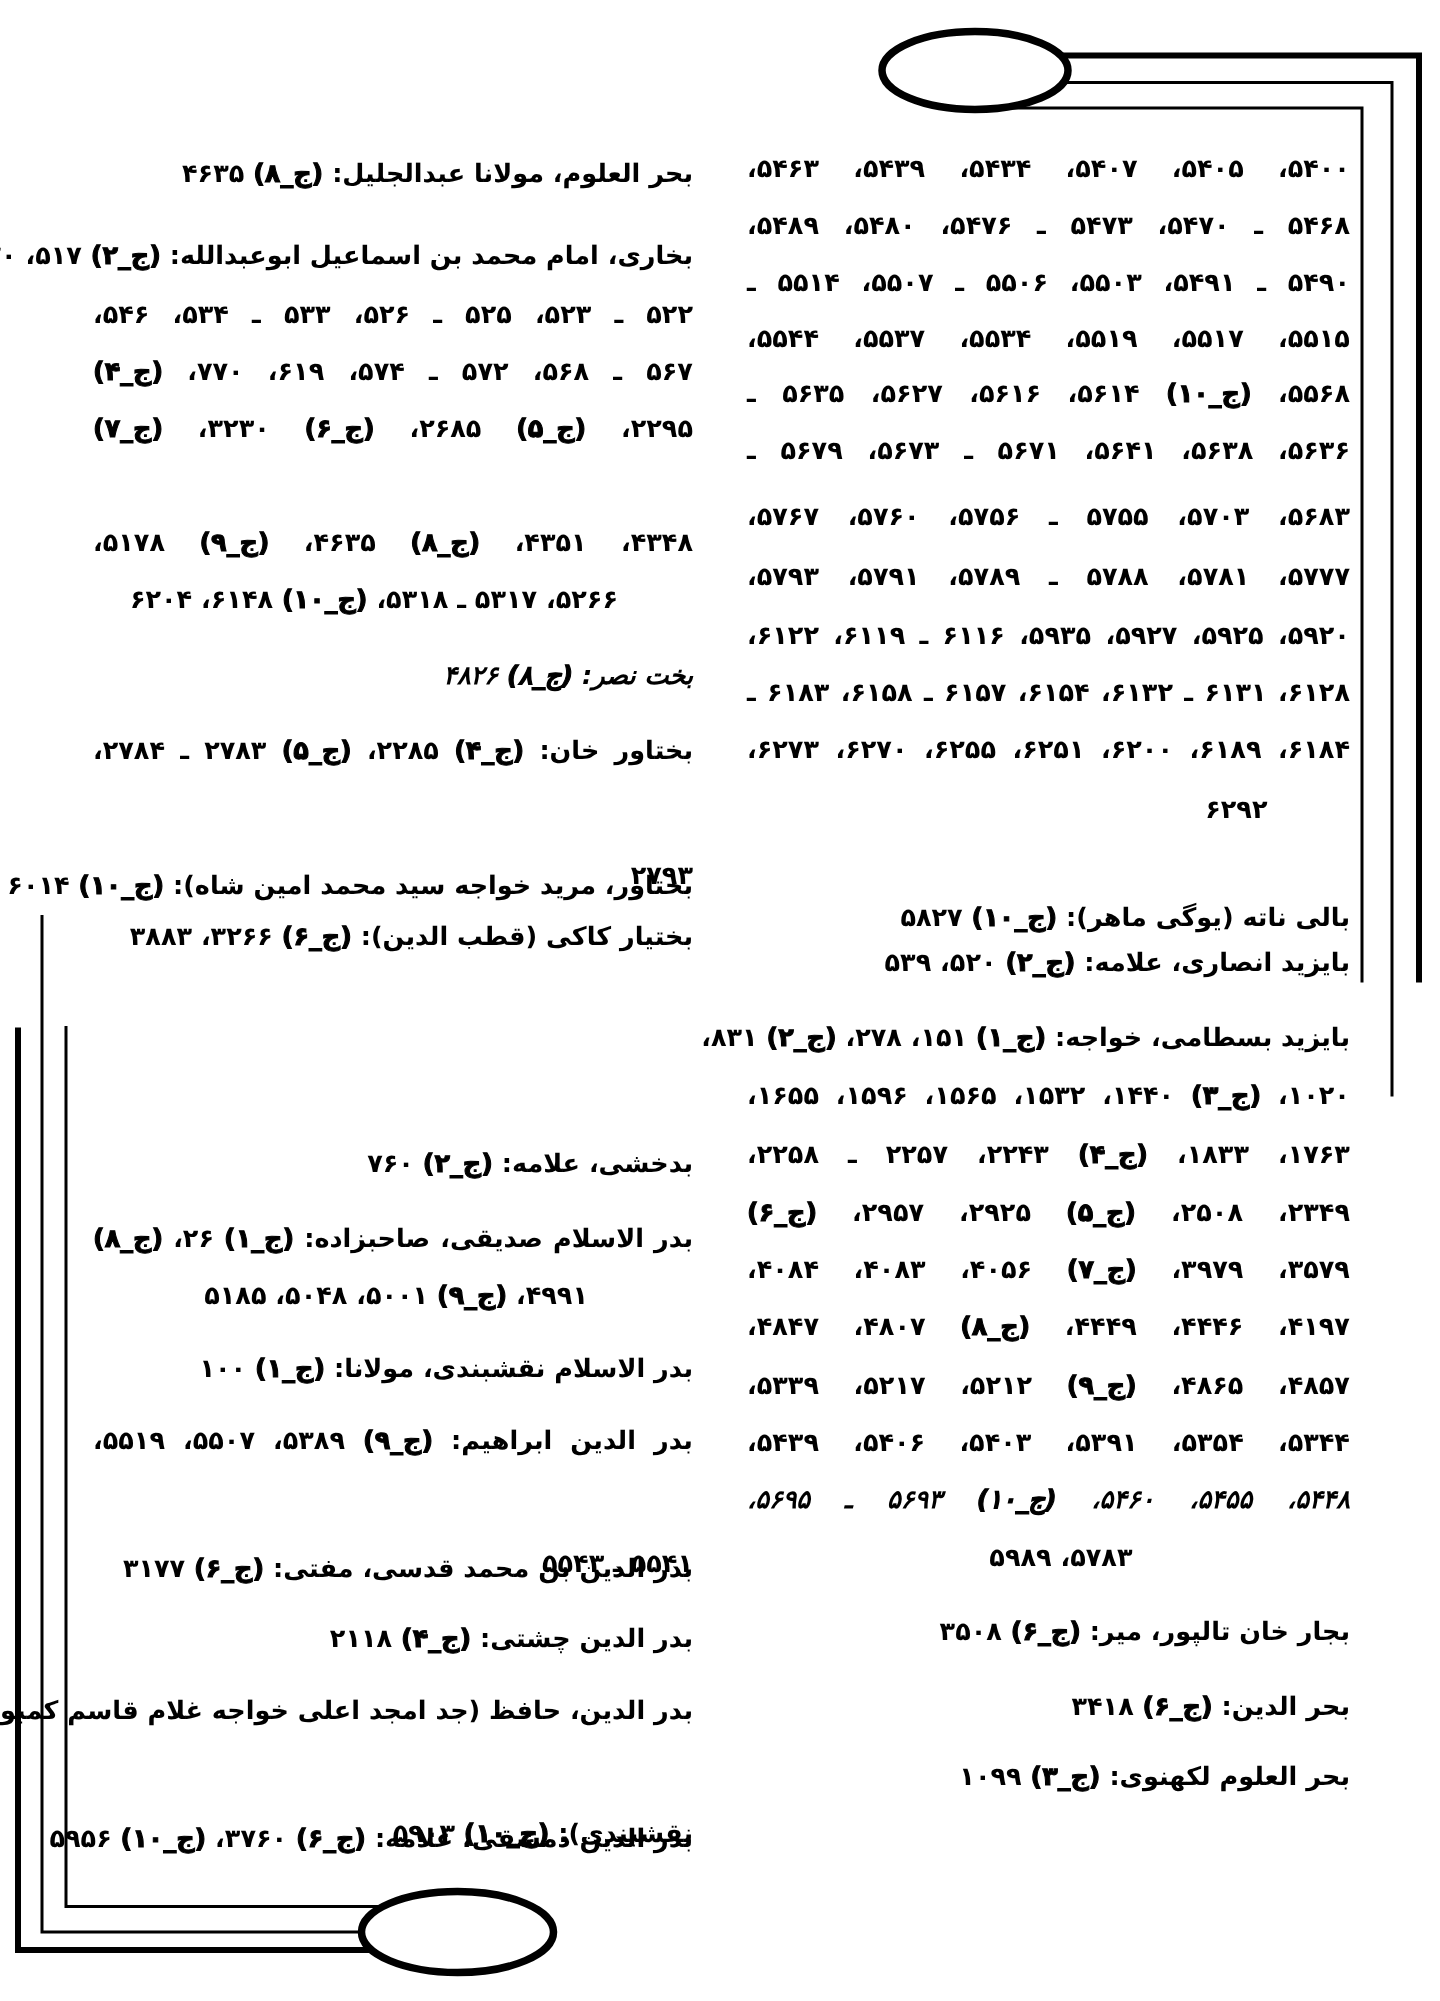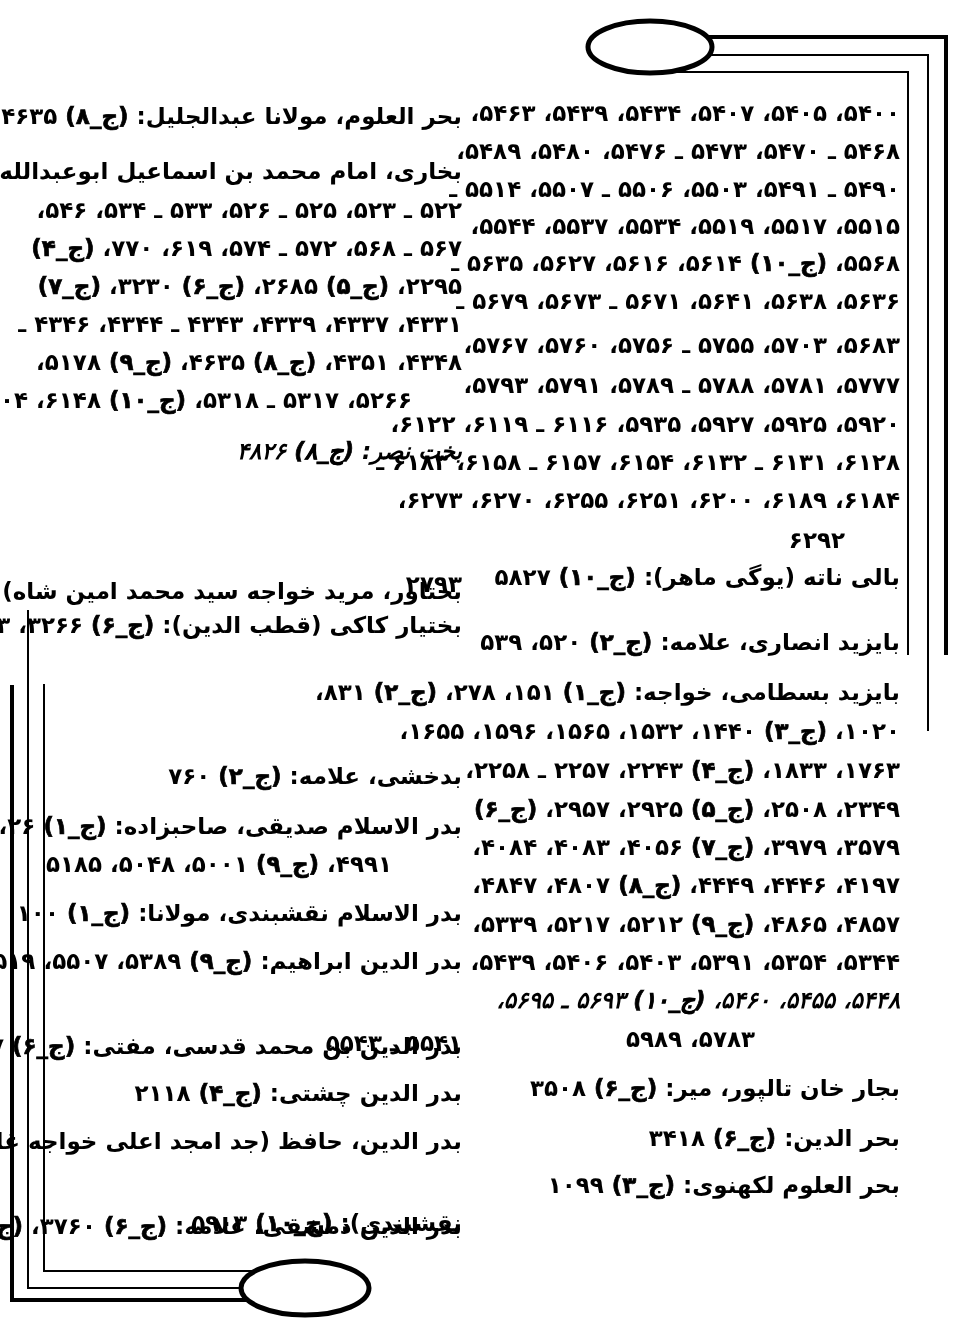--- a/index.html
+++ b/index.html
@@ -11,21 +11,21 @@
     overflow:hidden;
     font-family:"DejaVu Sans",sans-serif;
   }
   #decor{position:absolute;left:0;top:0;width:960px;height:1334px;pointer-events:none;}
   .col{position:absolute;top:0;height:100%;}
   #col-right{left:498px;width:402px;}
   #col-left{left:62px;width:400px;}
   .line{
     position:absolute;left:0;right:0;
     direction:rtl;
-    font-size:23px;
+    font-size:17px;
     font-weight:bold;
     color:#000;
     white-space:nowrap;
     line-height:26px;
   }
   .line.right{text-align:right;}
   .line.left{text-align:right;margin-top:44px;}
   .line.justify{text-align:justify;text-align-last:justify;}
   .vol{font-weight:bold;-webkit-text-stroke:0.7px #000;letter-spacing:1px;}
 </style>
@@ -57,21 +57,21 @@
       <div class="line justify" dir="rtl" style="top: 176px;">۵۴۹۰ ـ ۵۴۹۱، ۵۵۰۳، ۵۵۰۶ ـ ۵۵۰۷، ۵۵۱۴ ـ</div>
       <div class="line justify" dir="rtl" style="top: 213px;">۵۵۱۵، ۵۵۱۷، ۵۵۱۹، ۵۵۳۴، ۵۵۳۷، ۵۵۴۴،</div>
       <div class="line justify" dir="rtl" style="top: 250px;">۵۵۶۸، <b class="vol">(ج_۱۰)</b> ۵۶۱۴، ۵۶۱۶، ۵۶۲۷، ۵۶۳۵ ـ</div>
       <div class="line justify" dir="rtl" style="top: 288px;">۵۶۳۶، ۵۶۳۸، ۵۶۴۱، ۵۶۷۱ ـ ۵۶۷۳، ۵۶۷۹ ـ</div>
       <div class="line justify" dir="rtl" style="top: 332px;">۵۶۸۳، ۵۷۰۳، ۵۷۵۵ ـ ۵۷۵۶، ۵۷۶۰، ۵۷۶۷،</div>
       <div class="line justify" dir="rtl" style="top: 372px;">۵۷۷۷، ۵۷۸۱، ۵۷۸۸ ـ ۵۷۸۹، ۵۷۹۱، ۵۷۹۳،</div>
       <div class="line justify" dir="rtl" style="top: 411px;">۵۹۲۰، ۵۹۲۵، ۵۹۲۷، ۵۹۳۵، ۶۱۱۶ ـ ۶۱۱۹، ۶۱۲۲،</div>
       <div class="line justify" dir="rtl" style="top: 449px;">۶۱۲۸، ۶۱۳۱ ـ ۶۱۳۲، ۶۱۵۴، ۶۱۵۷ ـ ۶۱۵۸، ۶۱۸۳ ـ</div>
       <div class="line justify" dir="rtl" style="top: 487px;">۶۱۸۴، ۶۱۸۹، ۶۲۰۰، ۶۲۵۱، ۶۲۵۵، ۶۲۷۰، ۶۲۷۳،</div>
       <div class="line right" dir="rtl" style="top: 527px; padding-right: 55px;">۶۲۹۲</div>
-      <div class="line right" dir="rtl" style="top: 564px;">بالی ناته (یوگی ماهر): <b class="vol">(ج_۱۰)</b> ۵۸۲۷</div>
+      <div class="line right" dir="rtl" style="top: 599px;">بالی ناته (یوگی ماهر): <b class="vol">(ج_۱۰)</b> ۵۸۲۷</div>
       <div class="line right" dir="rtl" style="top: 629px;">بایزید انصاری، علامه: <b class="vol">(ج_۲)</b> ۵۲۰، ۵۳۹</div>
       <div class="line justify" dir="rtl" style="top: 679px;">بایزید بسطامی، خواجه: <b class="vol">(ج_۱)</b> ۱۵۱، ۲۷۸، <b class="vol">(ج_۲)</b> ۸۳۱،</div>
       <div class="line justify" dir="rtl" style="top: 718px;">۱۰۲۰، <b class="vol">(ج_۳)</b> ۱۴۴۰، ۱۵۳۲، ۱۵۶۵، ۱۵۹۶، ۱۶۵۵،</div>
       <div class="line justify" dir="rtl" style="top: 757px;">۱۷۶۳، ۱۸۳۳، <b class="vol">(ج_۴)</b> ۲۲۴۳، ۲۲۵۷ ـ ۲۲۵۸،</div>
       <div class="line justify" dir="rtl" style="top: 796px;">۲۳۴۹، ۲۵۰۸، <b class="vol">(ج_۵)</b> ۲۹۲۵، ۲۹۵۷، <b class="vol">(ج_۶)</b></div>
       <div class="line justify" dir="rtl" style="top: 834px;">۳۵۷۹، ۳۹۷۹، <b class="vol">(ج_۷)</b> ۴۰۵۶، ۴۰۸۳، ۴۰۸۴،</div>
       <div class="line justify" dir="rtl" style="top: 872px;">۴۱۹۷، ۴۴۴۶، ۴۴۴۹، <b class="vol">(ج_۸)</b> ۴۸۰۷، ۴۸۴۷،</div>
       <div class="line justify" dir="rtl" style="top: 911px;">۴۸۵۷، ۴۸۶۵، <b class="vol">(ج_۹)</b> ۵۲۱۲، ۵۲۱۷، ۵۳۳۹،</div>
       <div class="line justify" dir="rtl" style="top: 949px;">۵۳۴۴، ۵۳۵۴، ۵۳۹۱، ۵۴۰۳، ۵۴۰۶، ۵۴۳۹،</div>
       <div class="line justify" dir="rtl" style="top: 987px; font-style: italic;">۵۴۴۸، ۵۴۵۵، ۵۴۶۰، <b class="vol">(ج_۱۰)</b> ۵۶۹۳ ـ ۵۶۹۵،</div>
@@ -80,24 +80,24 @@
       <div class="line right" dir="rtl" style="top: 1125px;">بحر الدین: <b class="vol">(ج_۶)</b> ۳۴۱۸</div>
       <div class="line right" dir="rtl" style="top: 1172px;">بحر العلوم لکهنوی: <b class="vol">(ج_۳)</b> ۱۰۹۹</div>
     </div>
 
   <div id="col-left" class="col">
       <div class="line right" dir="rtl" style="top: 103px;">بحر العلوم، مولانا عبدالجلیل: <b class="vol">(ج_۸)</b> ۴۶۳۵</div>
       <div class="line justify" dir="rtl" style="top: 158px;">بخاری، امام محمد بن اسماعیل ابوعبدالله: <b class="vol">(ج_۲)</b> ۵۱۷، ۵۲۰،</div>
       <div class="line justify" dir="rtl" style="top: 197px;">۵۲۲ ـ ۵۲۳، ۵۲۵ ـ ۵۲۶، ۵۳۳ ـ ۵۳۴، ۵۴۶،</div>
       <div class="line justify" dir="rtl" style="top: 235px;">۵۶۷ ـ ۵۶۸، ۵۷۲ ـ ۵۷۴، ۶۱۹، ۷۷۰، <b class="vol">(ج_۴)</b></div>
       <div class="line justify" dir="rtl" style="top: 273px;">۲۲۹۵، <b class="vol">(ج_۵)</b> ۲۶۸۵، <b class="vol">(ج_۶)</b> ۳۲۳۰، <b class="vol">(ج_۷)</b></div>
-      <div class="line justify" dir="rtl" style="top: 311px;">۴۳۳۱، ۴۳۳۷، ۴۳۳۹، ۴۳۴۳ ـ ۴۳۴۴، ۴۳۴۶ ـ</div>
       <div class="line justify" dir="rtl" style="top: 349px;">۴۳۴۸، ۴۳۵۱، <b class="vol">(ج_۸)</b> ۴۶۳۵، <b class="vol">(ج_۹)</b> ۵۱۷۸،</div>
       <div class="line right" dir="rtl" style="top: 387px; padding-right: 50px;">۵۲۶۶، ۵۳۱۷ ـ ۵۳۱۸، <b class="vol">(ج_۱۰)</b> ۶۱۴۸، ۶۲۰۴</div>
       <div class="line right" dir="rtl" style="top: 438px; font-style: italic;">بخت نصر: <b class="vol">(ج_۸)</b> ۴۸۲۶</div>
+      <div class="line justify" dir="rtl" style="top: 488px;">بختاور خان: <b class="vol">(ج_۴)</b> ۲۲۸۵، <b class="vol">(ج_۵)</b> ۲۷۸۳ ـ ۲۷۸۴،</div>
       <div class="line left" dir="rtl" style="top: 527px; padding-left: 85px;">۲۷۹۳</div>
       <div class="line right" dir="rtl" style="top: 578px;">بختاور، مرید خواجه سید محمد امین شاه): <b class="vol">(ج_۱۰)</b> ۶۰۱۴</div>
       <div class="line right" dir="rtl" style="top: 612px;">بختیار کاکی (قطب الدین): <b class="vol">(ج_۶)</b> ۳۲۶۶، ۳۸۸۳</div>
       <div class="line right" dir="rtl" style="top: 763px;">بدخشی، علامه: <b class="vol">(ج_۲)</b> ۷۶۰</div>
       <div class="line justify" dir="rtl" style="top: 813px;">بدر الاسلام صدیقی، صاحبزاده: <b class="vol">(ج_۱)</b> ۲۶، <b class="vol">(ج_۸)</b></div>
       <div class="line right" dir="rtl" style="top: 851px; padding-right: 70px;">۴۹۹۱، <b class="vol">(ج_۹)</b> ۵۰۰۱، ۵۰۴۸، ۵۱۸۵</div>
       <div class="line right" dir="rtl" style="top: 900px;">بدر الاسلام نقشبندی، مولانا: <b class="vol">(ج_۱)</b> ۱۰۰</div>
       <div class="line justify" dir="rtl" style="top: 948px;">بدر الدین ابراهیم: <b class="vol">(ج_۹)</b> ۵۳۸۹، ۵۵۰۷، ۵۵۱۹،</div>
       <div class="line left" dir="rtl" style="top: 986px; padding-left: 80px;">۵۵۴۱ ـ ۵۵۴۳</div>
       <div class="line right" dir="rtl" style="top: 1033px;">بدر الدین بن محمد قدسی، مفتی: <b class="vol">(ج_۶)</b> ۳۱۷۷</div>

